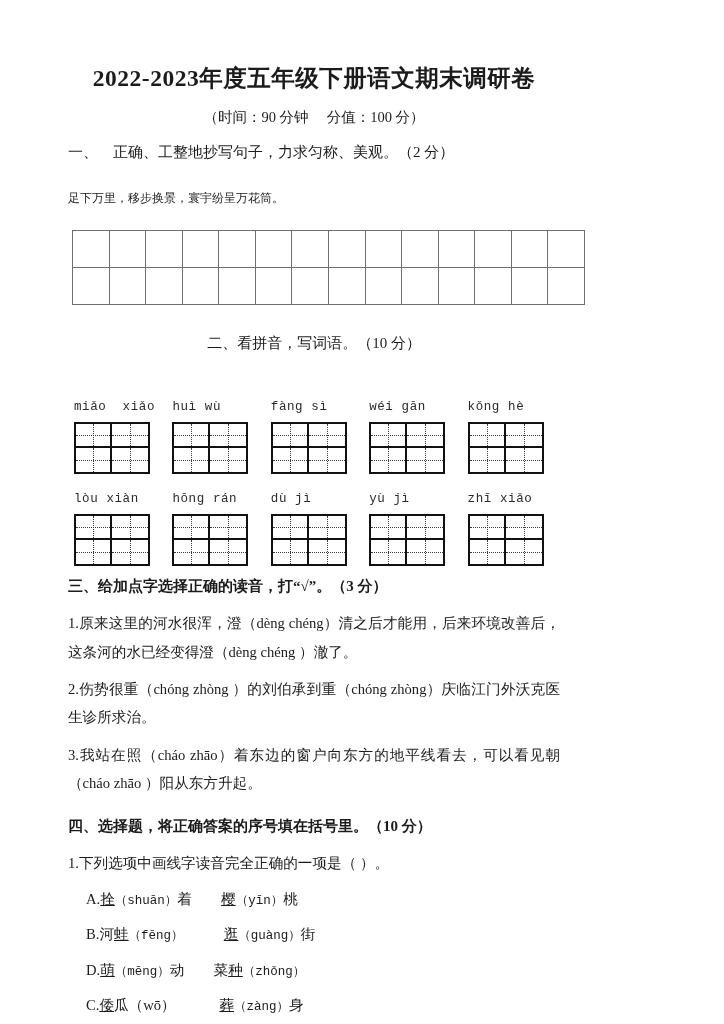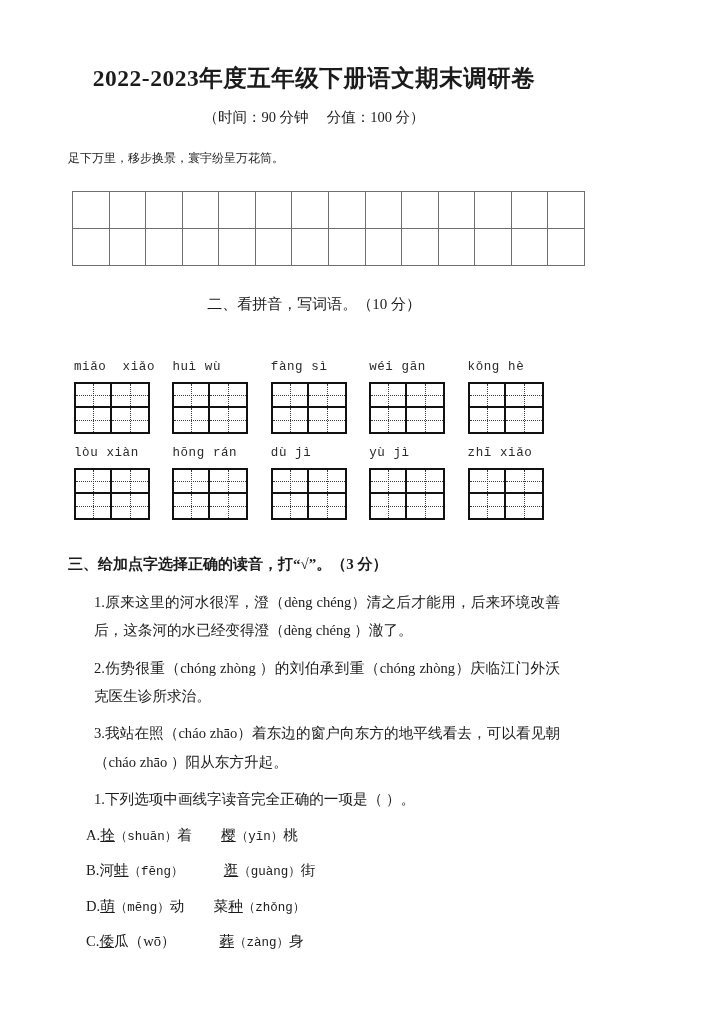--- a/index.html
+++ b/index.html
@@ -61,21 +61,20 @@
   .body-line {
     font-size: 12px;
     line-height: 1.95;
     margin-top: 20px;
   }
   .q-line {
     font-size: 14.6px;
     line-height: 1.95;
     margin-top: 9px;
     text-align: justify;
-    margin-left: 26px;
   }
   .opt-line {
     font-size: 14.6px;
     line-height: 1.95;
     margin-top: 7px;
     padding-left: 18px;
     white-space: pre;
   }
   .u { text-decoration: underline; }
   .py {
@@ -163,20 +162,21 @@
   }
 </style>
 </head>
 <body>
 
 <div class="page">
 
   <h1 class="doc-title">2022-2023年度五年级下册语文期末调研卷</h1>
   <div class="doc-subtitle">（时间：90 分钟     分值：100 分）</div>
 
+  <div class="sec-head-norm">一、    正确、工整地抄写句子，力求匀称、美观。（2 分）</div>
   <div class="body-line">足下万里，移步换景，寰宇纷呈万花筒。</div>
 
   <div class="copy-grid-wrap">
     <table class="copy-grid">
       <tbody>
         <tr>
           <td></td>
             <td></td>
           <td></td>
             <td></td>
@@ -257,21 +257,21 @@
     <div class="tzg-cell">
         <div class="tzg">
           <div class="sq"></div>
           <div class="sq"></div>
           <div class="sq"></div>
           <div class="sq"></div>
         </div>
       </div>
   </div>
 
-  <div class="py-row" style="margin-top:8px;">
+  <div class="py-row" style="margin-top:14px;">
     <div class="py-cell"><span class="py-label">lòu xiàn</span></div>
     <div class="py-cell"><span class="py-label">hōng rán</span></div>
     <div class="py-cell"><span class="py-label">dù jì</span></div>
     <div class="py-cell"><span class="py-label">yù jì</span></div>
     <div class="py-cell"><span class="py-label">zhī xiǎo</span></div>
   </div>
 
   <div class="tzg-row">
     <div class="tzg-cell">
         <div class="tzg">
@@ -308,26 +308,27 @@
     <div class="tzg-cell">
         <div class="tzg">
           <div class="sq"></div>
           <div class="sq"></div>
           <div class="sq"></div>
           <div class="sq"></div>
         </div>
       </div>
   </div>
 
-  <div class="sec-head" style="margin-top:30px;">三、给加点字选择正确的读音，打“√”。（3 分）</div>
+  <div class="sec-head" style="margin-top:6px;">三、给加点字选择正确的读音，打“√”。（3 分）</div>
 
   <div class="q-line"><span>1.</span><span>原来这里的河水很浑，澄（dèng  chéng）清之后才能用，后来环境改善后，这条河的水已经变得澄（dèng chéng ）澈了。</span></div>
   <div class="q-line"><span>2.</span><span>伤势很重（chóng zhòng ）的刘伯承到重（chóng  zhòng）庆临江门外沃克医生诊所求治。</span></div>
   <div class="q-line"><span>3.</span><span>我站在照（cháo  zhāo）着东边的窗户向东方的地平线看去，可以看见朝（cháo zhāo ）阳从东方升起。</span></div>
 
+  <div class="sec-head" style="margin-top:14px;">四、选择题，将正确答案的序号填在括号里。（10 分）</div>
 
   <div class="q-line"><span>1.</span><span>下列选项中画线字读音完全正确的一项是（    ）。</span></div>
 
   <div class="opt-line"><span>A.</span><span class="u">拴</span><span class="py">（shuān）</span><span>着</span><span>        </span><span class="u">樱</span><span class="py">（yīn）</span><span>桃</span></div>
 
   <div class="opt-line"><span>B.</span><span>河</span><span class="u">蛙</span><span class="py">（fēng）</span><span>           </span><span class="u">逛</span><span class="py">（guàng）</span><span>街</span></div>
 
   <div class="opt-line"><span>D.</span><span class="u">萌</span><span class="py">（mēng）</span><span>动</span><span>        </span><span>菜</span><span class="u">种</span><span class="py">（zhǒng）</span></div>
 
   <div class="opt-line"><span>C.</span><span class="u">倭</span><span>瓜（wō）</span><span>            </span><span class="u">葬</span><span class="py">（zàng）</span><span>身</span></div>

